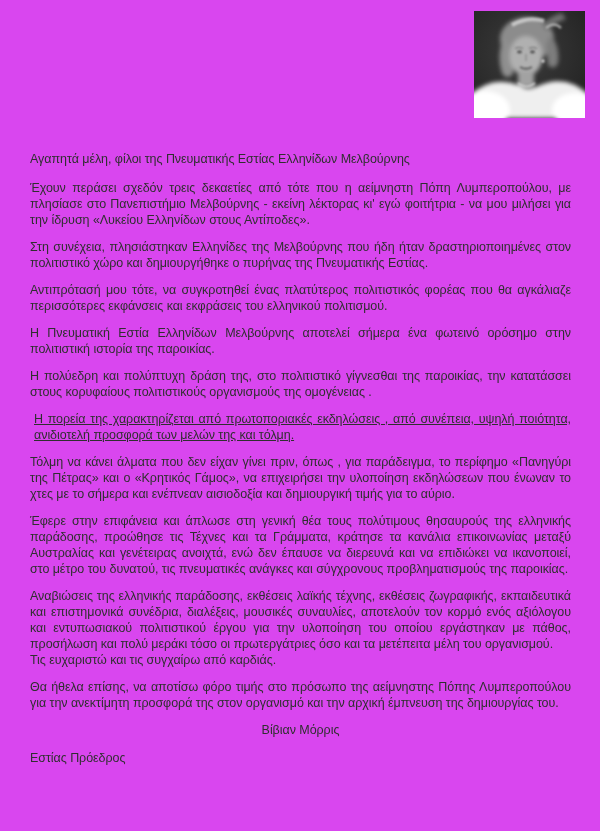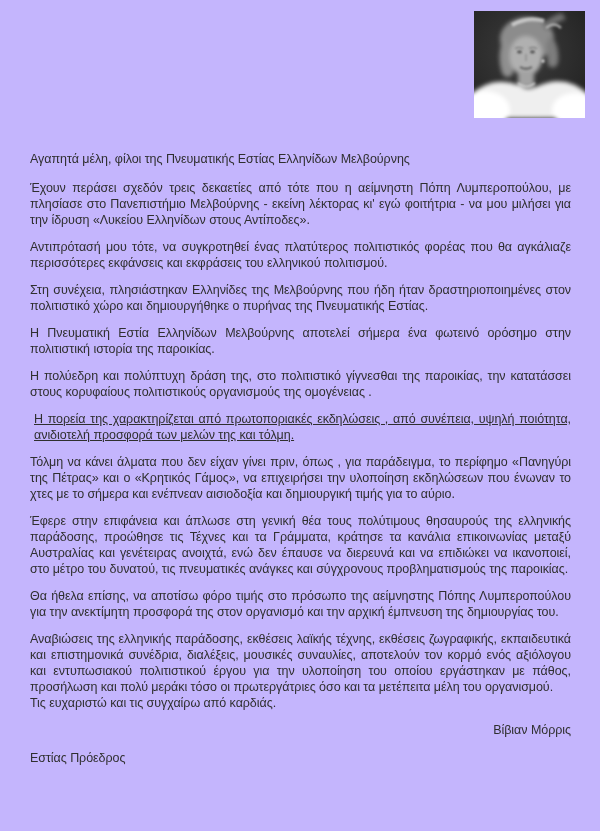--- a/index.html
+++ b/index.html
@@ -4,21 +4,21 @@
 <style>
   html, body {
     margin: 0;
     padding: 0;
     background: #ffffff;
   }
   .page {
     position: relative;
     width: 600px;
     height: 831px;
-    background: #c4b5fd;
+    background: #d946ef;
     overflow: hidden;
     font-family: "Liberation Sans", "DejaVu Sans", sans-serif;
     color: #2f2f2f;
   }
   .photo {
     position: absolute;
     top: 11px;
     right: 15px;
     width: 111px;
     height: 107px;
@@ -43,21 +43,21 @@
     text-align: left;
     margin-bottom: 13px;
   }
   p.indent {
     padding-left: 4px;
     text-decoration: underline;
   }
   p.sig-name {
     margin-top: 2px;
     margin-bottom: 12px;
-    text-align: right;
+    text-align: center;
   }
   p.sig-title {
     margin-bottom: 0;
     text-align: left;
   }
 </style>
 </head>
 <body>
 
 <div class="page">
@@ -107,27 +107,27 @@
 
       <circle cx="69" cy="50" r="1.6" fill="#e8e8e8"></circle>
 
       <path d="M44,72 Q52,79 61,72" stroke="#d2d2d2" stroke-width="1.6" fill="none"></path>
     </g>
   </svg>
 
   <div class="content">
     <p class="salutation">Αγαπητά μέλη, φίλοι της Πνευματικής Εστίας Ελληνίδων Μελβούρνης</p>
     <p>Έχουν περάσει σχεδόν τρεις δεκαετίες από τότε που η αείμνηστη Πόπη Λυμπεροπούλου, με πλησίασε στο Πανεπιστήμιο Μελβούρνης - εκείνη λέκτορας κι' εγώ φοιτήτρια - να μου μιλήσει για την ίδρυση «Λυκείου Ελληνίδων στους Αντίποδες».</p>
+    <p>Στη συνέχεια, πλησιάστηκαν Ελληνίδες της Μελβούρνης που ήδη  ήταν δραστηριοποιημένες στον πολιτιστικό χώρο και δημιουργήθηκε ο πυρήνας της Πνευματικής Εστίας.</p>
     <p>Αντιπρότασή μου τότε, να συγκροτηθεί ένας πλατύτερος πολιτιστικός φορέας  που θα αγκάλιαζε περισσότερες εκφάνσεις και εκφράσεις του ελληνικού πολιτισμού.</p>
-    <p>Στη συνέχεια, πλησιάστηκαν Ελληνίδες της Μελβούρνης που ήδη  ήταν δραστηριοποιημένες στον πολιτιστικό χώρο και δημιουργήθηκε ο πυρήνας της Πνευματικής Εστίας.</p>
     <p>Η Πνευματική Εστία Ελληνίδων Μελβούρνης αποτελεί σήμερα ένα φωτεινό ορόσημο στην πολιτιστική ιστορία της παροικίας.</p>
     <p>Η πολύεδρη και πολύπτυχη δράση της, στο πολιτιστικό γίγνεσθαι της παροικίας, την κατατάσσει στους κορυφαίους πολιτιστικούς οργανισμούς της ομογένειας .</p>
     <p class="indent">Η πορεία της χαρακτηρίζεται από πρωτοποριακές εκδηλώσεις , από συνέπεια, υψηλή ποιότητα, ανιδιοτελή προσφορά των μελών της και τόλμη.</p>
     <p>Τόλμη να κάνει άλματα που δεν είχαν γίνει πριν, όπως , για παράδειγμα, το περίφημο «Πανηγύρι της Πέτρας» και ο «Κρητικός Γάμος», να επιχειρήσει την υλοποίηση εκδηλώσεων που ένωναν το χτες με το σήμερα και ενέπνεαν αισιοδοξία και δημιουργική τιμής για το αύριο.</p>
     <p>Έφερε στην επιφάνεια και άπλωσε στη γενική θέα τους πολύτιμους θησαυρούς της ελληνικής παράδοσης, προώθησε τις Τέχνες και τα Γράμματα, κράτησε τα κανάλια επικοινωνίας μεταξύ Αυστραλίας και γενέτειρας ανοιχτά,  ενώ δεν έπαυσε να διερευνά και να επιδιώκει να ικανοποιεί, στο μέτρο του δυνατού, τις πνευματικές ανάγκες και σύγχρονους προβληματισμούς της παροικίας.</p>
-    <p>Θα ήθελα επίσης, να αποτίσω φόρο τιμής στο πρόσωπο της αείμνηστης Πόπης Λυμπεροπούλου για την ανεκτίμητη προσφορά της στον οργανισμό και την αρχική  έμπνευση  της δημιουργίας του.</p>
     <p>Αναβιώσεις της ελληνικής παράδοσης, εκθέσεις λαϊκής τέχνης, εκθέσεις ζωγραφικής, εκπαιδευτικά και επιστημονικά συνέδρια, διαλέξεις, μουσικές συναυλίες, αποτελούν τον κορμό ενός αξιόλογου και εντυπωσιακού πολιτιστικού έργου για την υλοποίηση του οποίου εργάστηκαν με πάθος, προσήλωση και πολύ μεράκι τόσο οι πρωτεργάτριες όσο και τα μετέπειτα μέλη του οργανισμού.
 Τις ευχαριστώ και τις συγχαίρω από καρδιάς.</p>
+    <p>Θα ήθελα επίσης, να αποτίσω φόρο τιμής στο πρόσωπο της αείμνηστης Πόπης Λυμπεροπούλου για την ανεκτίμητη προσφορά της στον οργανισμό και την αρχική  έμπνευση  της δημιουργίας του.</p>
     <p class="sig-name">Βίβιαν Μόρρις</p>
     <p class="sig-title">Εστίας Πρόεδρος</p>
   </div>
 
 </div>
 
 </body></html>

